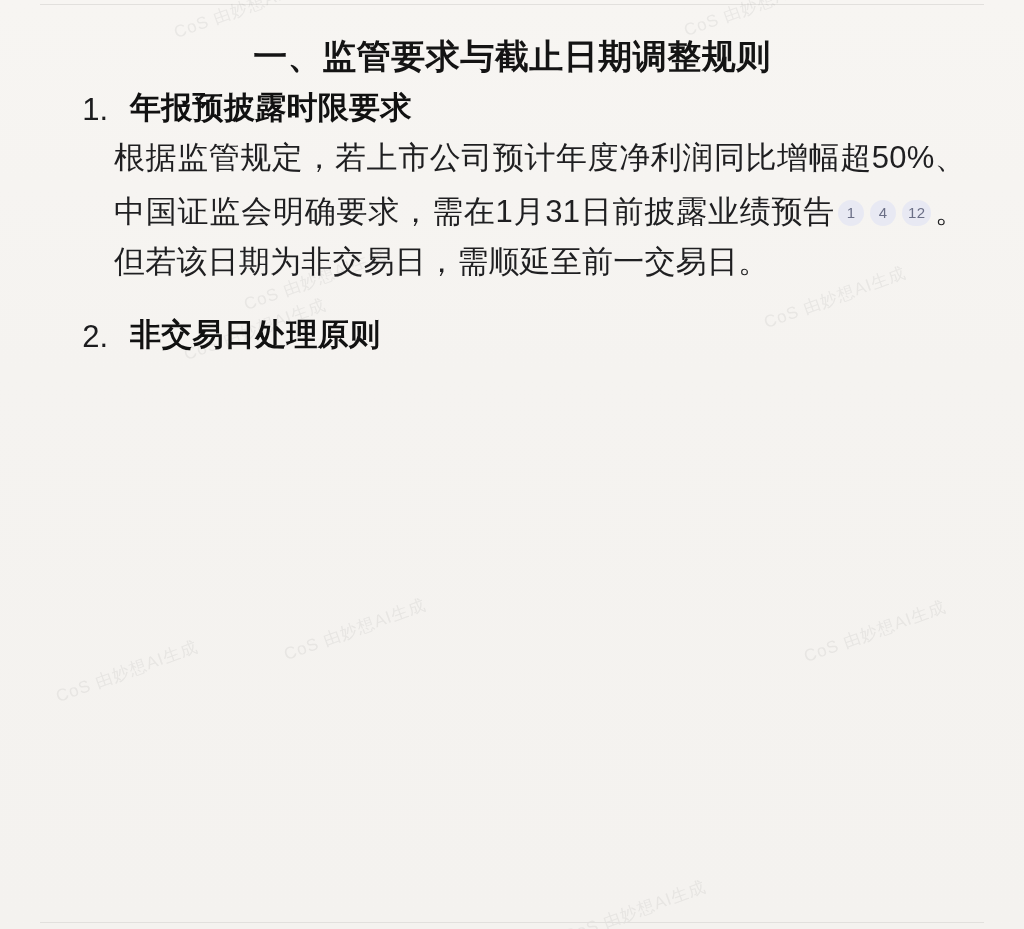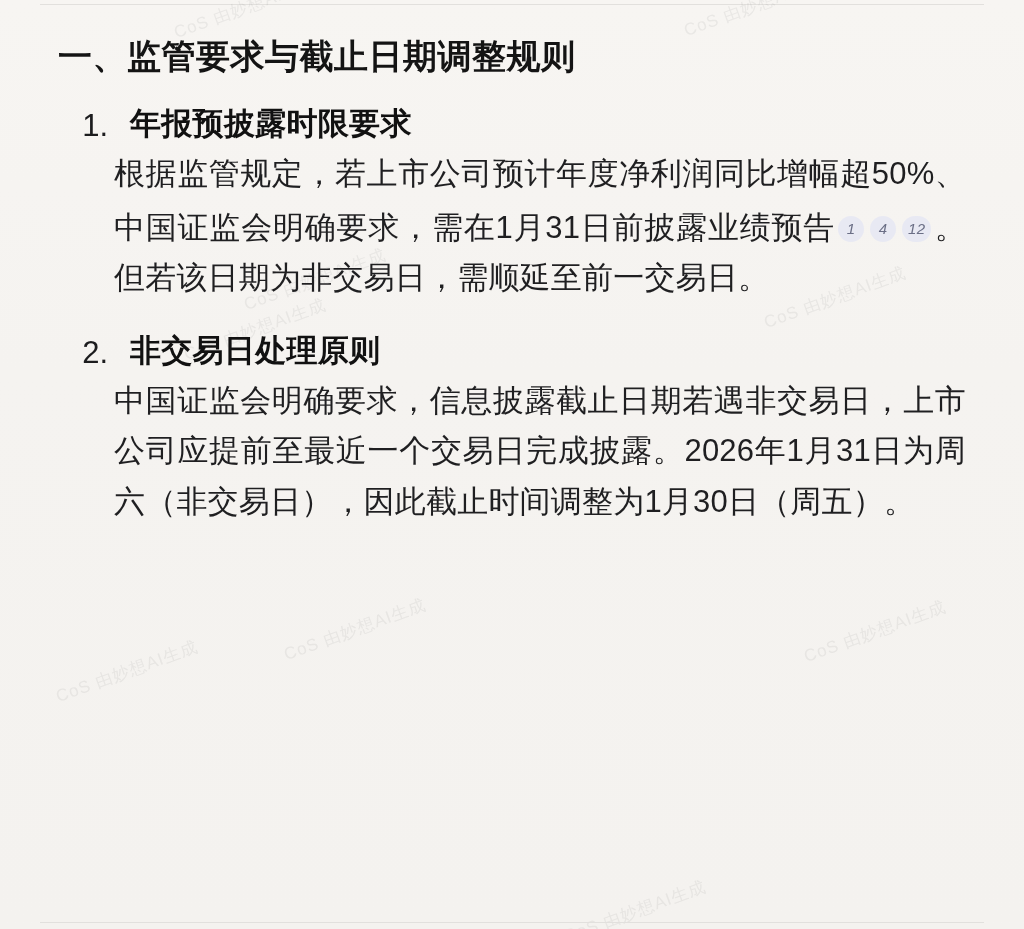--- a/index.html
+++ b/index.html
@@ -44,23 +44,24 @@
     top: 0;
     right: 0;
     bottom: 0;
     padding: 34px 58px 0 58px;
     box-sizing: border-box;
   }
   h1.section-title {
     font-size: 34px;
     line-height: 1.35;
     font-weight: 700;
-    margin: 0 0 22px 0;
+    margin: 0 0 6px 0;
     letter-spacing: 0.5px;
     color: #141414;
+    text-align: center;
   }
   ol.item-list {
     list-style: none;
     margin: 0;
     padding: 0;
   }
   li.item {
     position: relative;
     margin-bottom: 26px;
     padding-left: 56px;
@@ -90,21 +91,20 @@
     line-height: 1.62;
     font-weight: 400;
     color: #1f1f21;
     letter-spacing: 0.2px;
     text-align: justify;
   }
   .cite-group {
     display: inline-block;
     vertical-align: 0.12em;
     white-space: nowrap;
-    font-style: italic;
   }
   .cite {
     display: inline-block;
     min-width: 26px;
     height: 26px;
     line-height: 26px;
     padding: 0 6px;
     margin: 0 3px;
     box-sizing: border-box;
     border-radius: 13px;
@@ -153,20 +153,19 @@
 
       <li class="item">
         <span class="item-num">1.</span>
         <div class="item-head">年报预披露时限要求</div>
         <div class="item-body"><span>根据监管规定，若上市公司预计年度净利润同比增幅超50%、中国证监会明确要求，需在1月31日前披露业绩预告</span><span class="cite-group"><span class="cite">1</span><span class="cite">4</span><span class="cite">12</span></span><span>。但若该日期为非交易日，需顺延至前一交易日。</span></div>
       </li>
 
       <li class="item">
         <span class="item-num">2.</span>
         <div class="item-head">非交易日处理原则</div>
-        <div class="item-body"><span>中国证监会明确要求，信息披露截止日期若遇非交易日，上市公司应提前至最近一个交易日完成披露。2026年1月31日为周六（非交易日），因此截止时间调整为1月30日（周五）。</span></div>
       </li>
 
     </ol>
   </div>
 
   <div class="edge-rule-bottom"></div>
 </div>
 
 </body></html>

